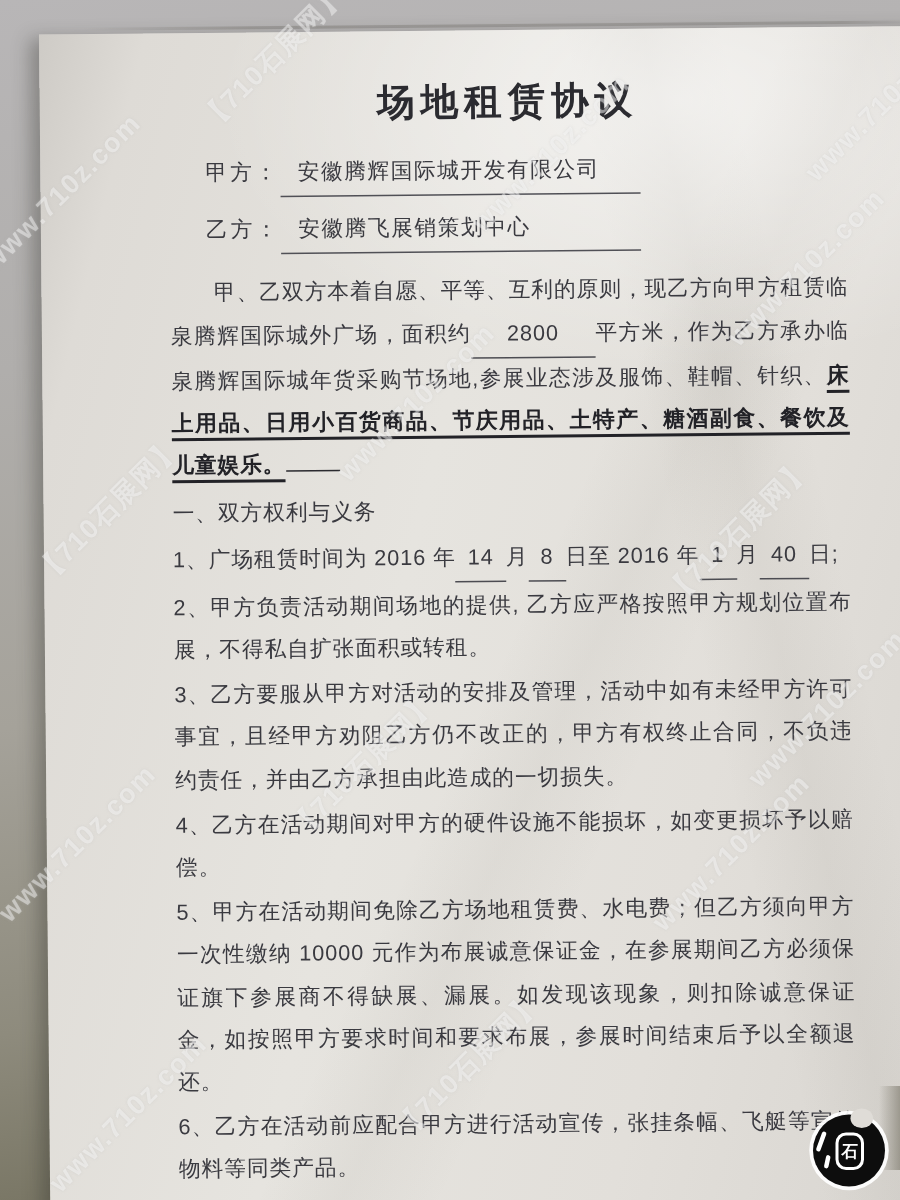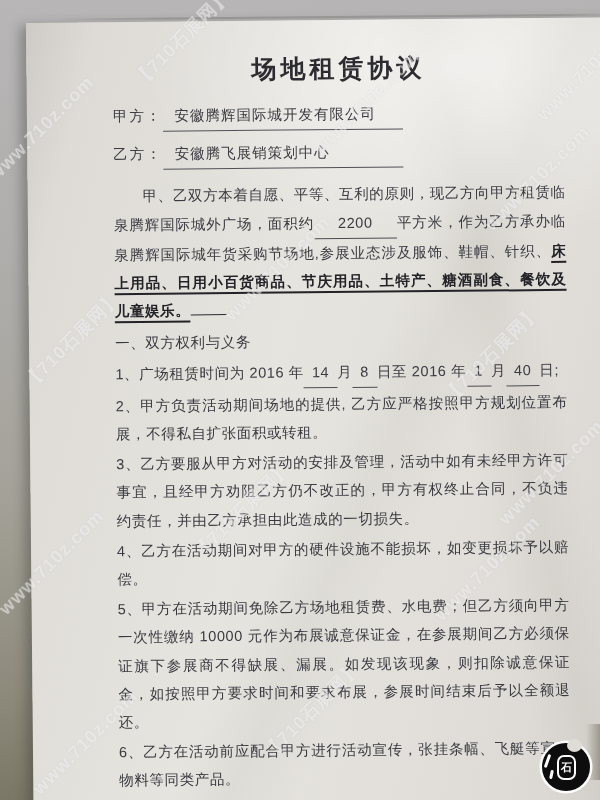--- a/index.html
+++ b/index.html
@@ -25,21 +25,21 @@
     z-index:2;
   }
   .content{
     position:absolute;left:86px;top:28px;width:452px;
     color:#3a3a40;font-size:14.5px;line-height:28.2px;letter-spacing:0.6px;
     text-align:justify;
   }
   .doc-title{font-size:25px;font-weight:bold;color:#2b2b30;text-align:center;
     letter-spacing:4px;margin:4px 0 16px;line-height:32px;}
   .party-row{margin:0 0 8px;text-align:left;}
-  .party-label{letter-spacing:2px;}
+  .party-label{letter-spacing:2px;margin-left:24px;}
   .uval{display:inline-block;border-bottom:1.5px solid #505056;padding:0 16px 1px 12px;
     min-width:212px;letter-spacing:1px;}
   .preamble{text-indent:2em;margin:12px 0 2px;}
   .u-area{display:inline-block;text-indent:0;border-bottom:1.4px solid #4c4c52;padding:0 24px 1px;}
   .u-date{display:inline-block;text-indent:0;border-bottom:1.4px solid #4c4c52;padding:0 8px 1px;}
   .cats{font-weight:bold;color:#222227;text-decoration:underline;
     text-underline-offset:5px;text-decoration-thickness:1.7px;}
   .cats-tail{display:inline-block;width:36px;height:0.9em;border-bottom:1.7px solid #2a2a2f;}
   .sec-heading{margin:4px 0 2px;}
   .clause{margin:0 0 2px;}
@@ -85,21 +85,21 @@
       <div class="doc-title">场地租赁协议</div>
 
       <div class="party-row">
         <span class="party-label">甲方：</span><span class="uval">安徽腾辉国际城开发有限公司</span>
       </div>
 
       <div class="party-row">
         <span class="party-label">乙方：</span><span class="uval">安徽腾飞展销策划中心</span>
       </div>
 
-      <p class="preamble"><span>甲、乙双方本着自愿、平等、互利的原则，现乙方向甲方租赁临泉腾辉国际城外广场，面积约</span><span class="u-area">2200</span><span>平方米，作为乙方承办临泉腾辉国际城年货采购节场地,参展业态涉及服饰、鞋帽、针织、</span><span class="cats">床上用品、日用小百货商品、节庆用品、土特产、糖酒副食、餐饮及儿童娱乐。</span><span class="cats-tail"></span></p>
+      <p class="preamble"><span>甲、乙双方本着自愿、平等、互利的原则，现乙方向甲方租赁临泉腾辉国际城外广场，面积约</span><span class="u-area">2800</span><span>平方米，作为乙方承办临泉腾辉国际城年货采购节场地,参展业态涉及服饰、鞋帽、针织、</span><span class="cats">床上用品、日用小百货商品、节庆用品、土特产、糖酒副食、餐饮及儿童娱乐。</span><span class="cats-tail"></span></p>
 
       <p class="sec-heading">一、双方权利与义务</p>
 
       <p class="clause"><span>1、广场租赁时间为 2016 年</span><span class="u-date">14</span><span>月</span><span class="u-date">8</span><span>日至 2016 年</span><span class="u-date">1</span><span>月</span><span class="u-date">40</span><span>日;</span></p>
 
       <p class="clause">2、甲方负责活动期间场地的提供, 乙方应严格按照甲方规划位置布展，不得私自扩张面积或转租。</p>
       <p class="clause">3、乙方要服从甲方对活动的安排及管理，活动中如有未经甲方许可事宜，且经甲方劝阻乙方仍不改正的，甲方有权终止合同，不负违约责任，并由乙方承担由此造成的一切损失。</p>
       <p class="clause">4、乙方在活动期间对甲方的硬件设施不能损坏，如变更损坏予以赔偿。</p>
       <p class="clause">5、甲方在活动期间免除乙方场地租赁费、水电费；但乙方须向甲方一次性缴纳 10000 元作为布展诚意保证金，在参展期间乙方必须保证旗下参展商不得缺展、漏展。如发现该现象，则扣除诚意保证金，如按照甲方要求时间和要求布展，参展时间结束后予以全额退还。</p>
       <p class="clause">6、乙方在活动前应配合甲方进行活动宣传，张挂条幅、飞艇等宣传物料等同类产品。</p>

